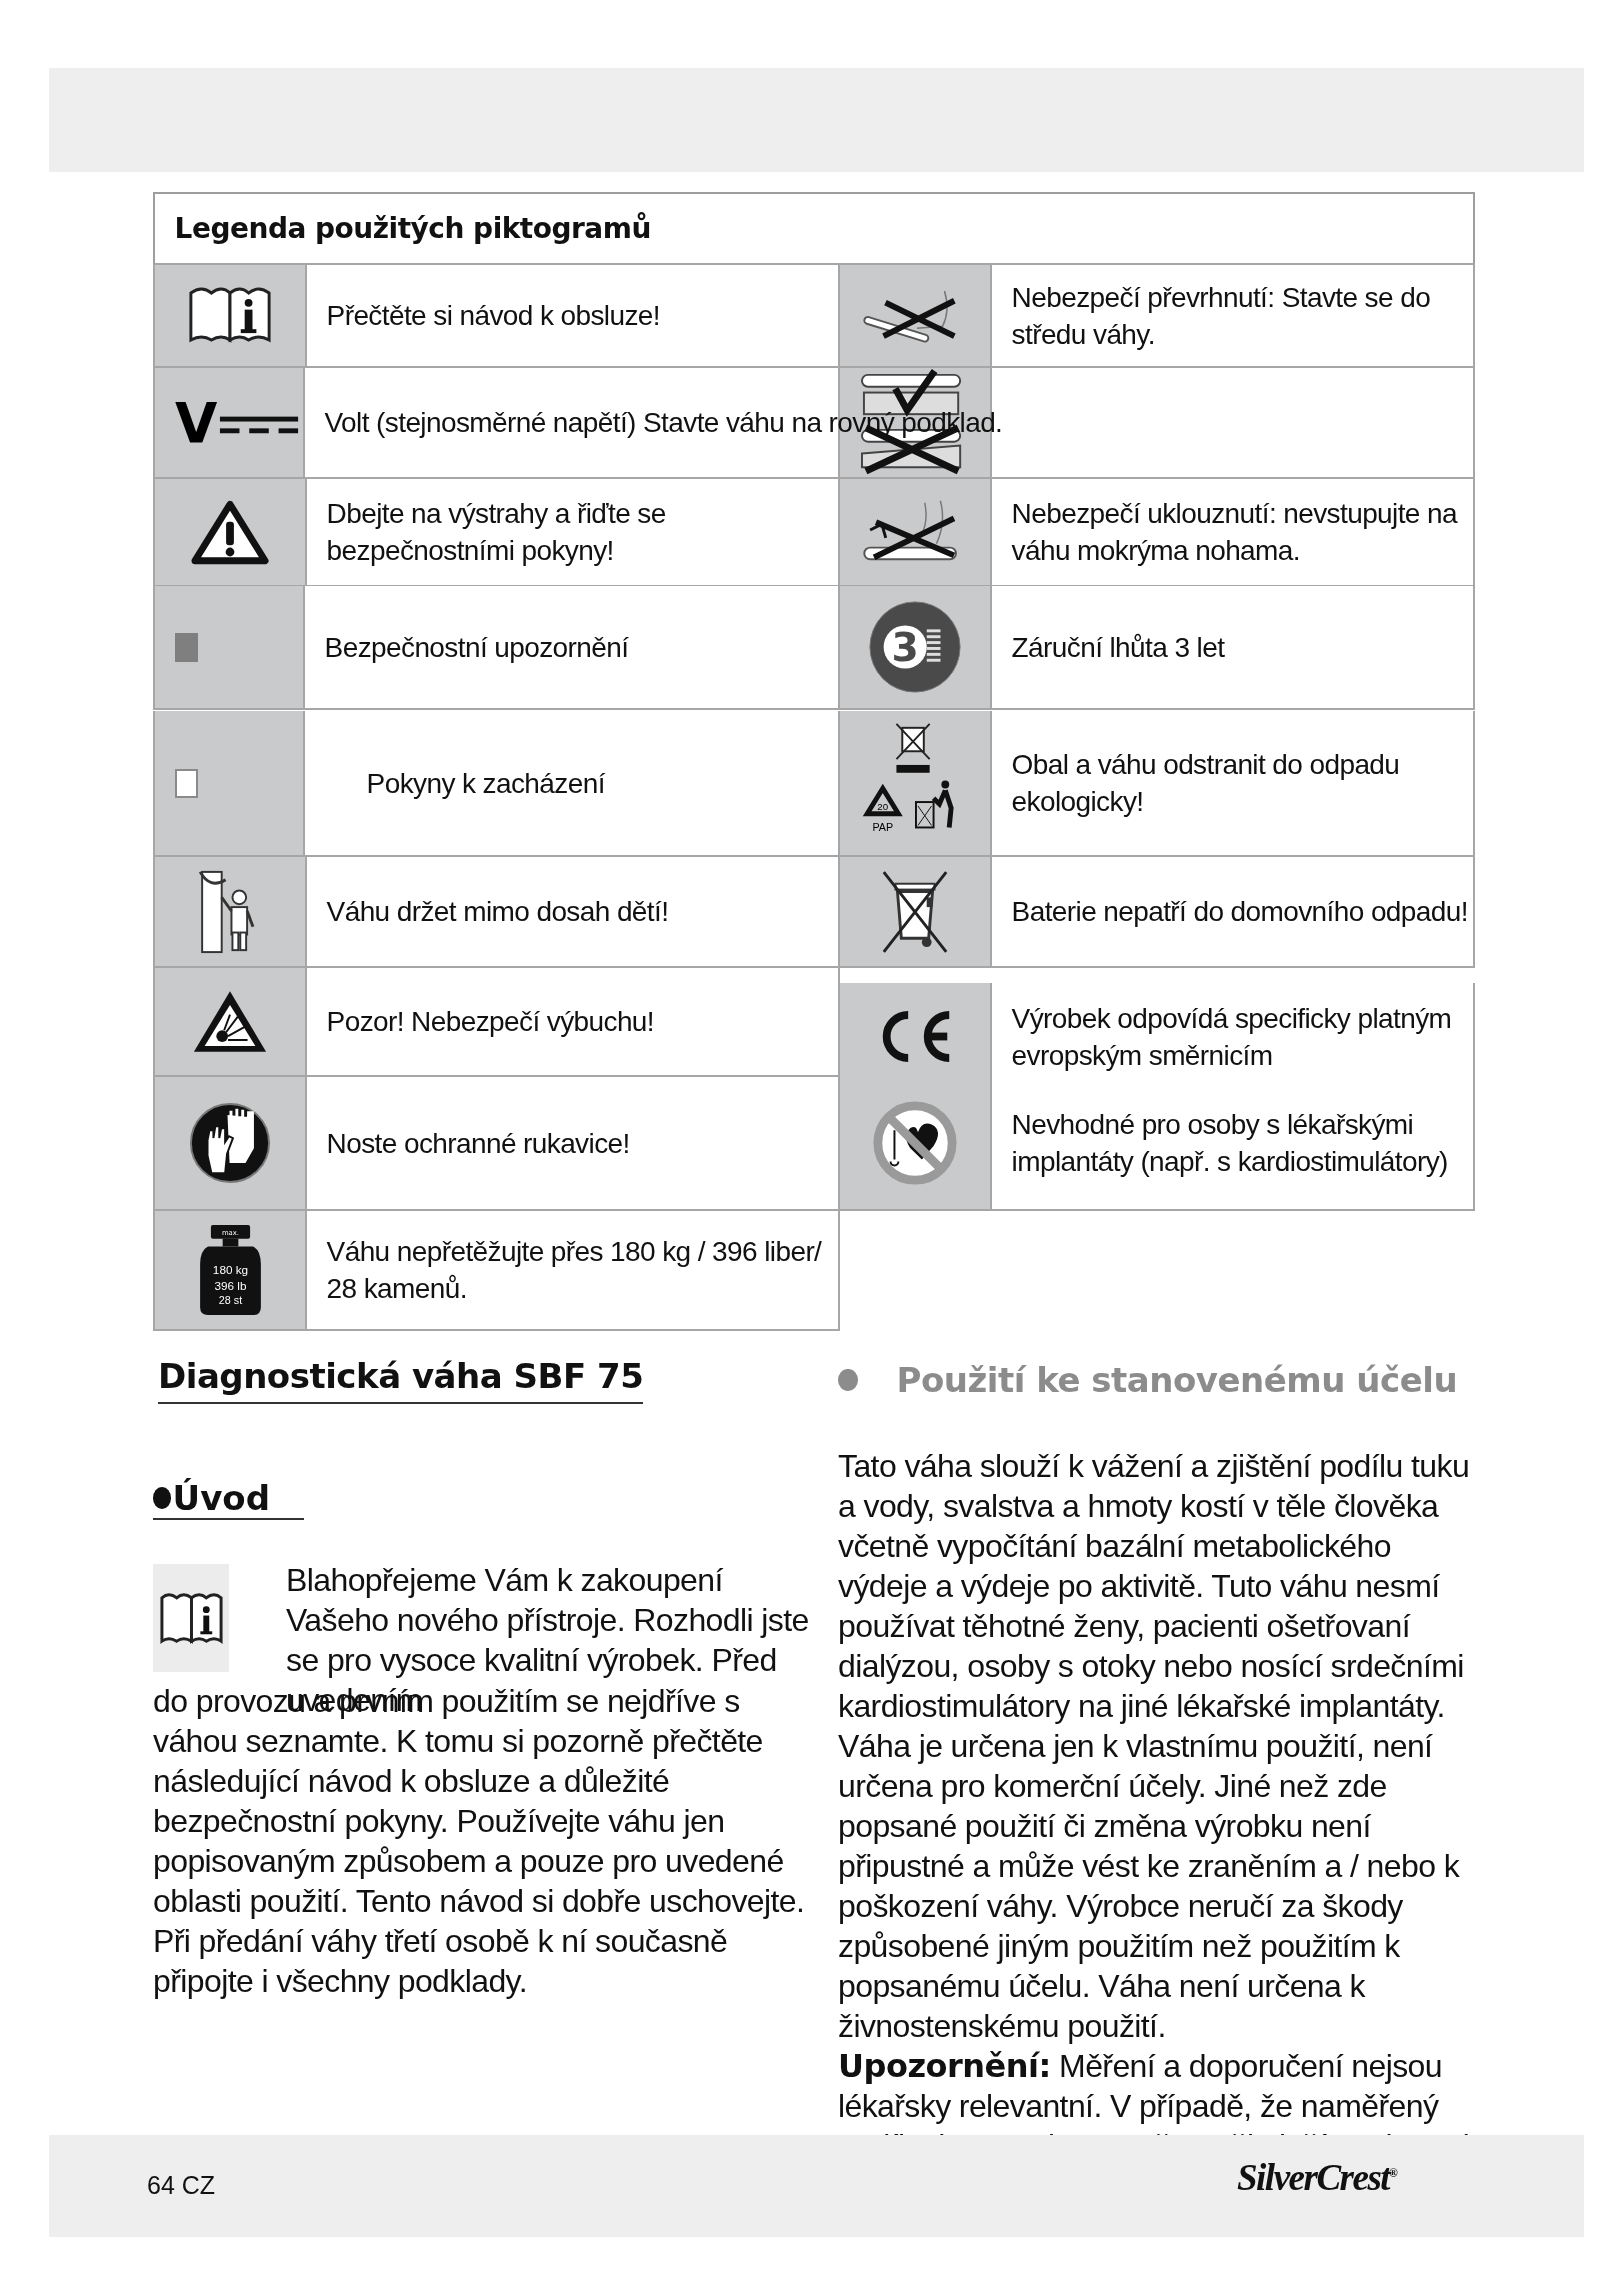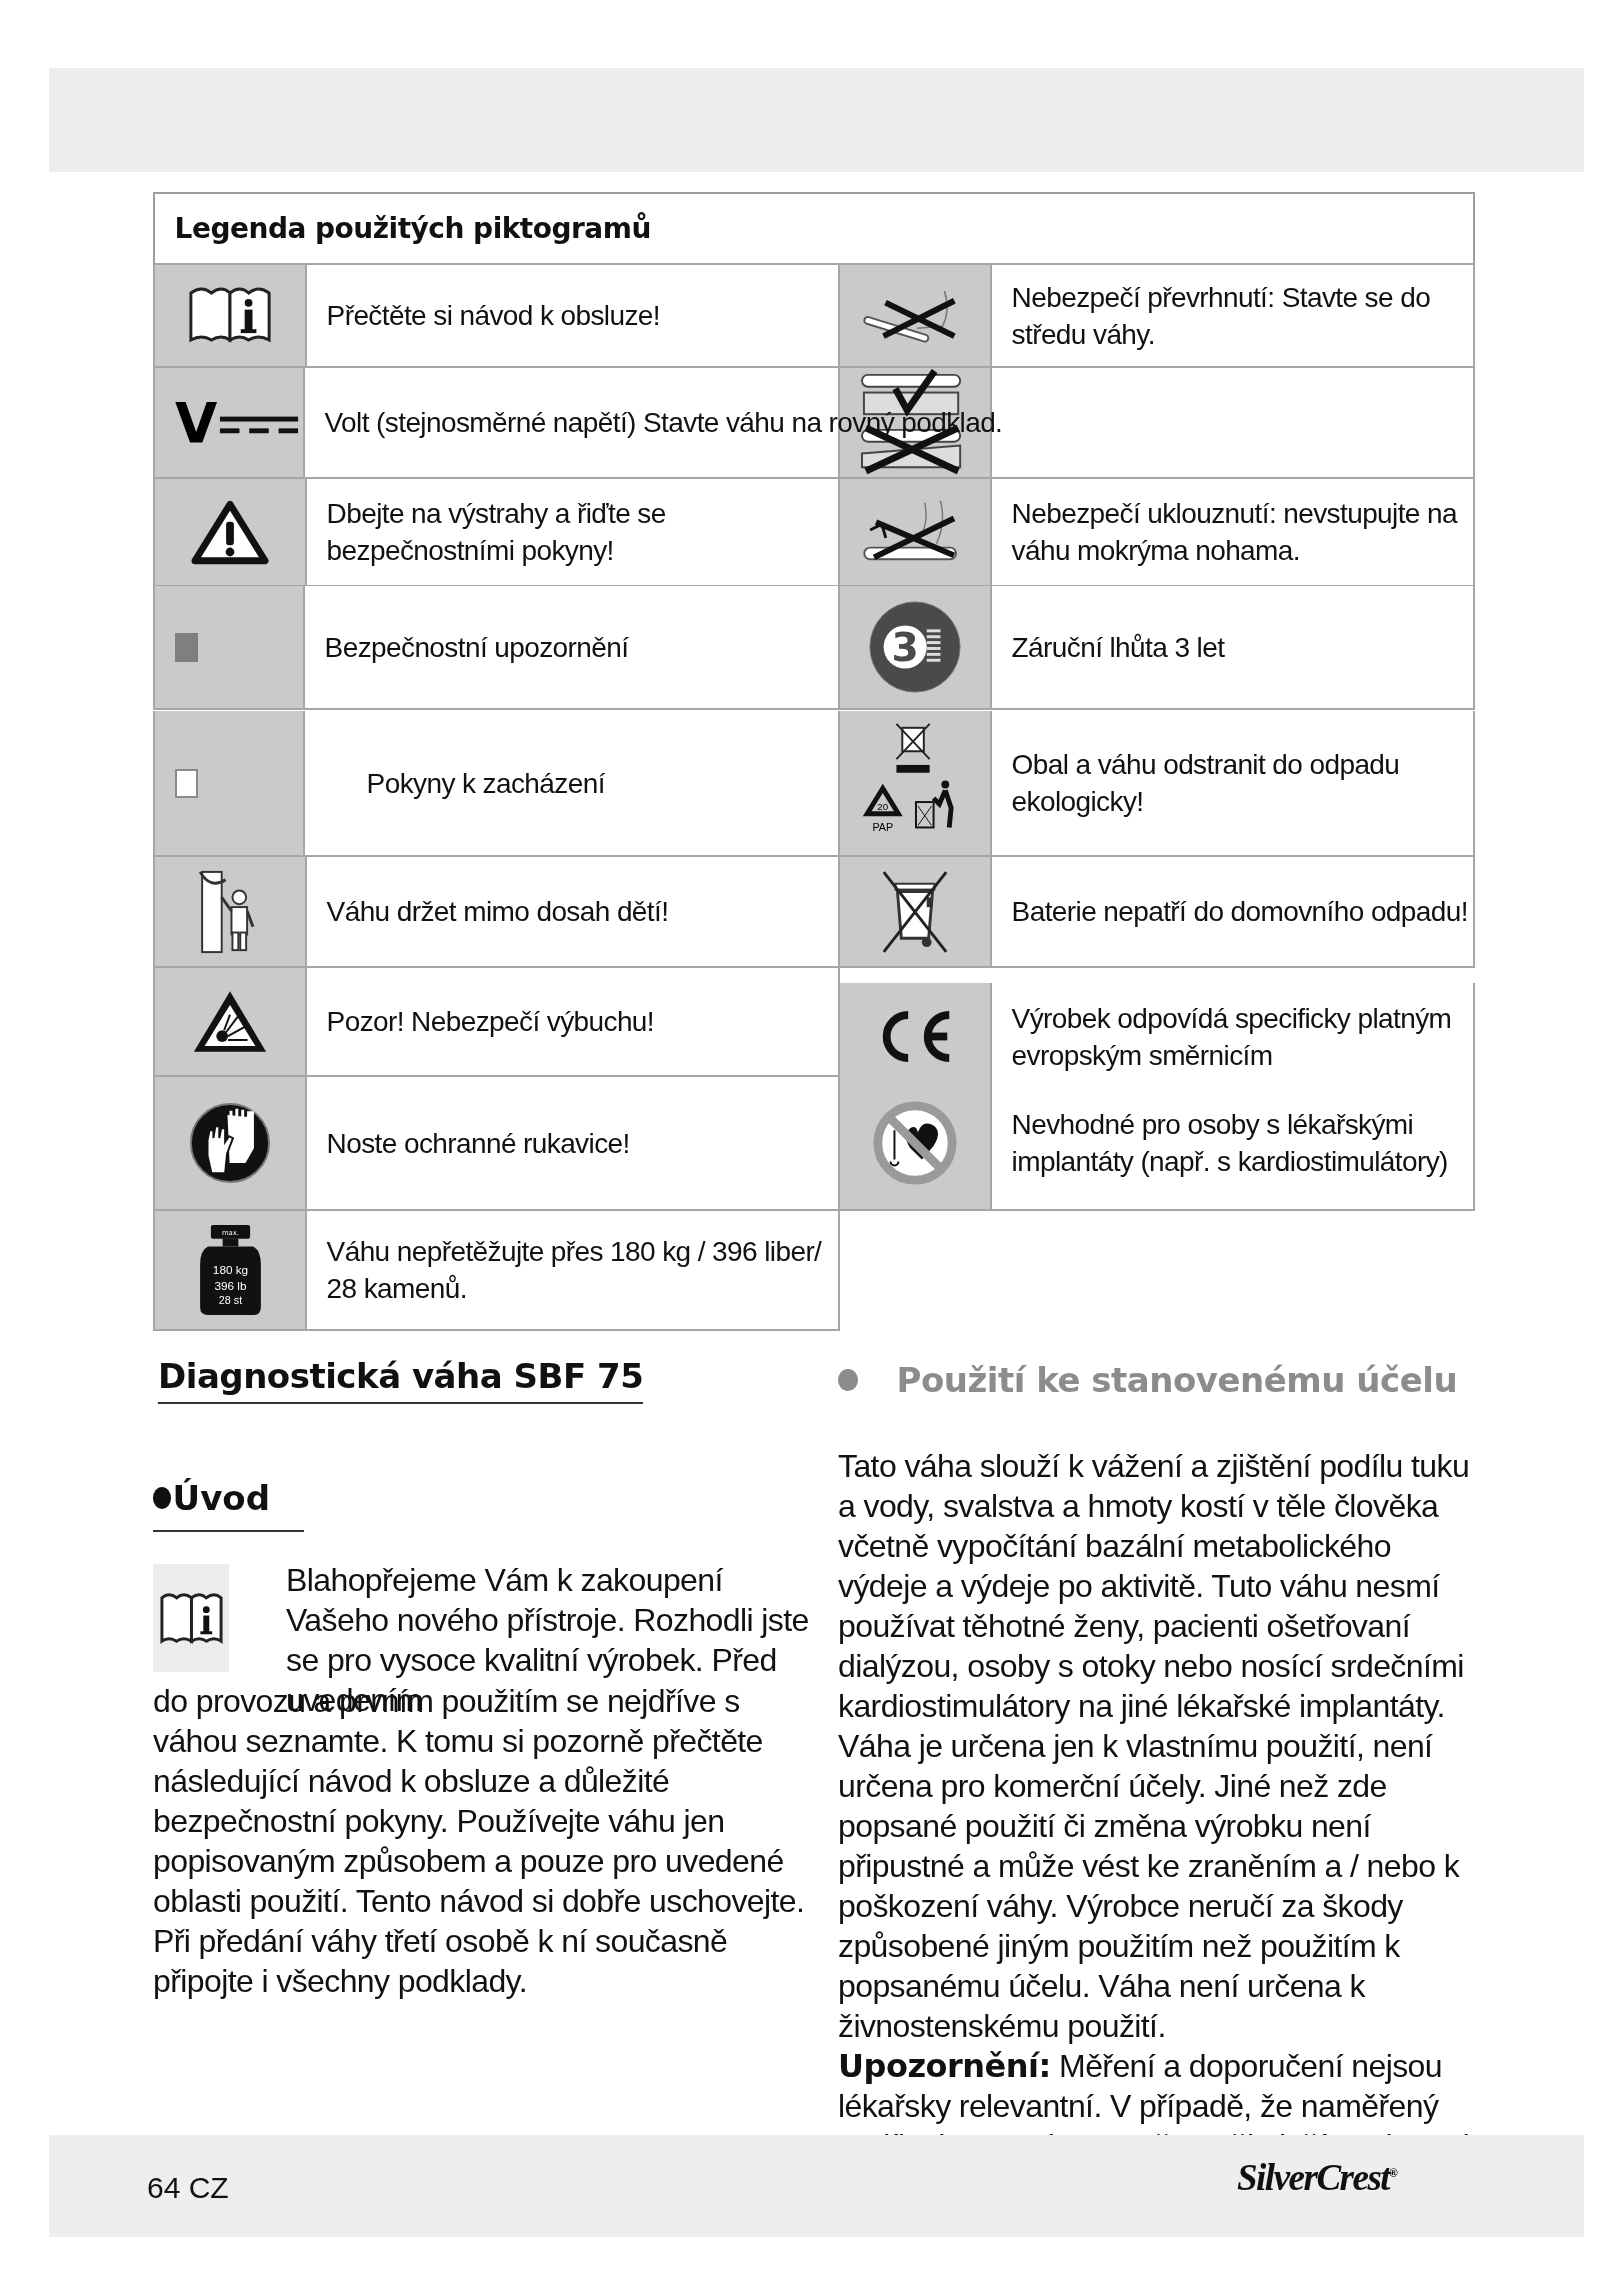--- a/index.html
+++ b/index.html
@@ -20,36 +20,36 @@
   .lrow .ic.left-al { justify-content:flex-start; padding-left:19.6px; box-sizing:border-box; }
   .lrow .tx { flex:1; display:flex; align-items:center; padding-left:19.6px; font-size:28px; line-height:37px;
               font-family:"Liberation Sans", sans-serif; font-stretch:condensed; color:#111; }
   .lrow .tx span { letter-spacing:-0.6px; }
   .left-col { left:0; width:687px; }
   .right-col { left:685px; width:637px; }
 
   .h1 { position:absolute; left:158px; top:1356px; font-family:"DejaVu Sans", sans-serif; font-weight:bold;
         font-size:34px; letter-spacing:-0.5px; padding-bottom:5.9px; border-bottom:2.9px solid #333; }
   .h2 { position:absolute; left:153px; top:1478px; font-family:"DejaVu Sans", sans-serif; font-weight:bold;
-        font-size:34px; width:151px; padding-bottom:12px; border-bottom:2.9px solid #333; display:flex; align-items:center; }
+        font-size:34px; width:151px; padding-bottom:0; border-bottom:2.9px solid #333; display:flex; align-items:center; }
   .h2 .dot { width:17.6px; height:21.6px; border-radius:50%; background:#111; display:inline-block; margin-right:2px; }
   .h3 { position:absolute; left:838px; top:1360px; font-family:"DejaVu Sans", sans-serif; font-weight:bold;
         font-size:34px; color:#8c8c8c; display:flex; align-items:center; letter-spacing:-0.5px; }
   .h3 .dot { width:19.6px; height:21.6px; border-radius:50%; background:#8c8c8c; display:inline-block; margin-right:39px; }
 
   .intro-icon { position:absolute; left:153px; top:1564px; width:76px; height:108px; background:#ececec;
                 display:flex; align-items:center; justify-content:center; }
   .body-text { position:absolute; font-size:32px; line-height:40px; color:#111; letter-spacing:-0.6px; }
   .intro-first { left:286px; top:1560px; width:529px; }
   .intro-rest { left:153px; top:1681px; width:676px; }
   .purpose { left:838px; top:1446px; width:647px; }
   .body-text p { margin:0; }
   .body-text b { font-family:"DejaVu Sans", sans-serif; font-weight:bold; letter-spacing:-0.5px; }
 
-  .page-no { position:absolute; left:147px; top:2171px; font-size:30px; color:#111; }
+  .page-no { position:absolute; left:147px; top:2171px; font-size:25px; color:#111; }
   .brand { position:absolute; left:1237px; top:2156px; font-family:"Liberation Serif", serif; font-weight:bold;
            font-style:italic; font-size:37px; letter-spacing:-1.5px; color:#111; }
   .brand sup { font-size:11.8px; }
 </style>
 </head>
 <body>
 
 <div class="band top"></div>
 
 <div class="legend">

